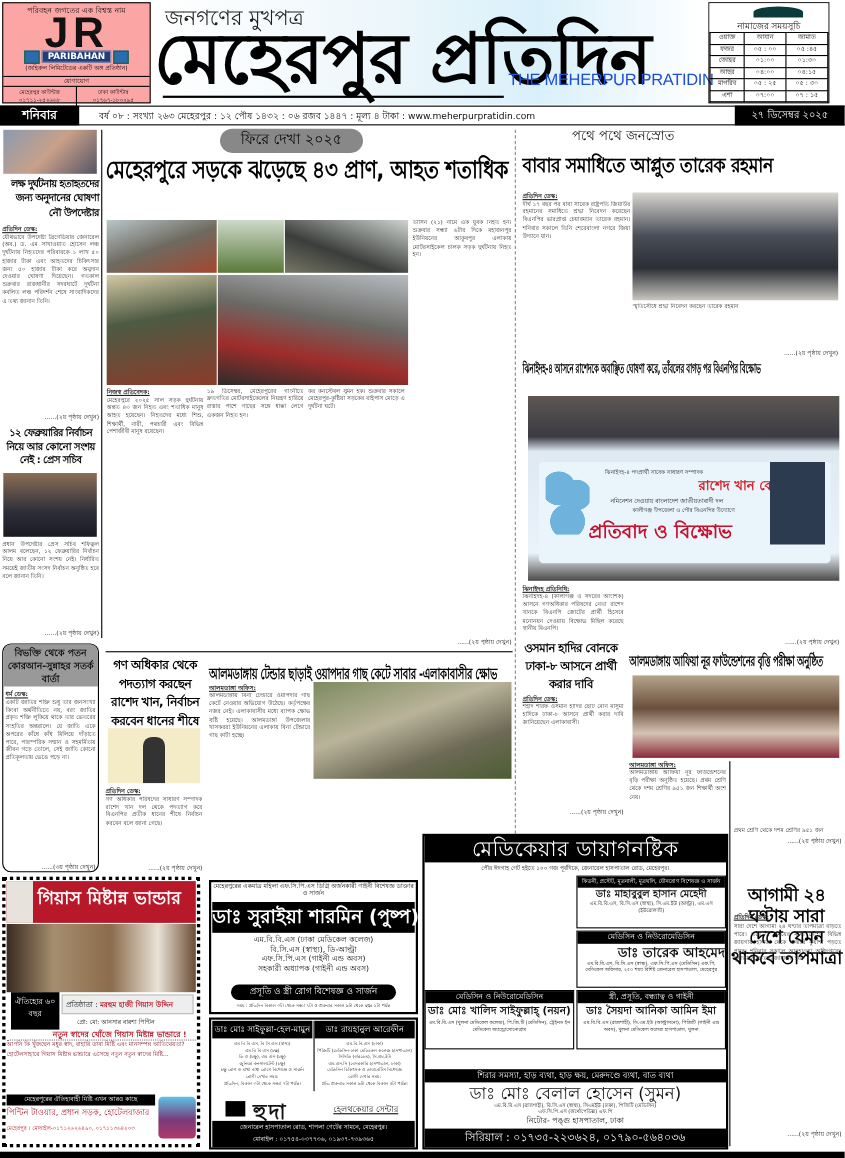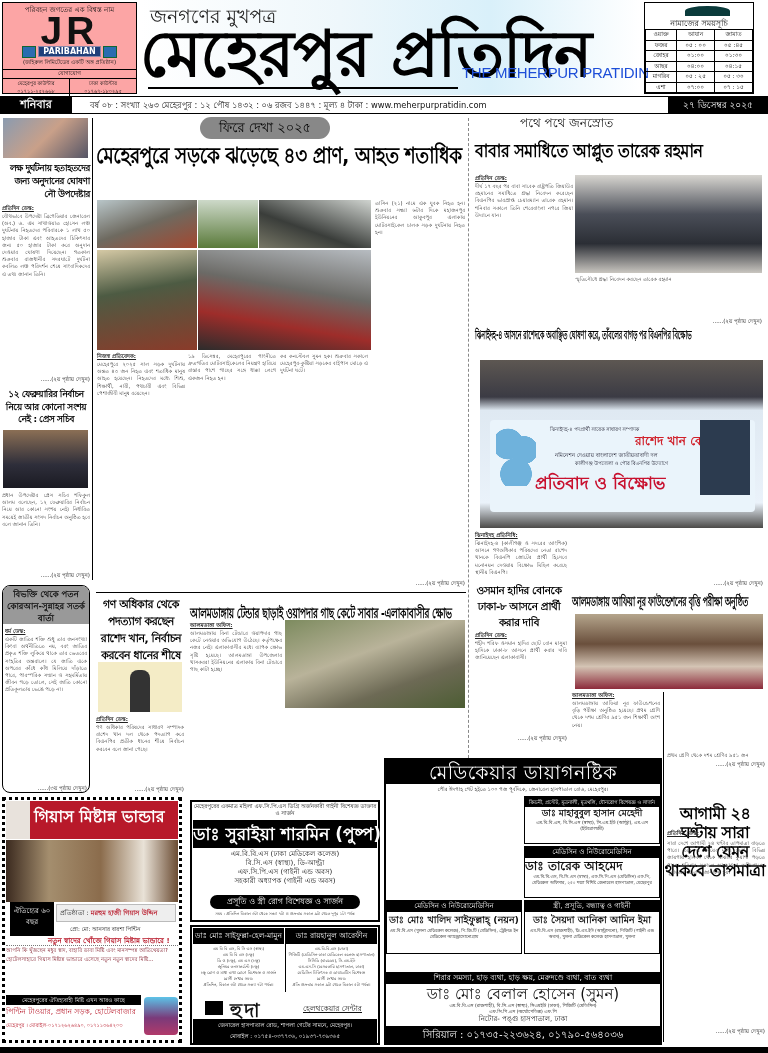--- a/index.html
+++ b/index.html
@@ -267,21 +267,21 @@
 <div class="abs" style="left:386px;top:796px;width:274px;height:160px">
 
   <div style="position:absolute;left:138px;top:0;width:136px;height:48px;border:1px solid #000">
     <div class="ad-black" style="font-size:5px;height:10px;line-height:10px;text-align:center;white-space:nowrap;overflow:hidden">কিডনী, প্রস্টেট, মূত্রনালী, মূত্রথলি, যৌনরোগ বিশেষজ্ঞ ও সার্জন</div>
     <div style="font-size:9px;font-weight:bold;text-align:center;white-space:nowrap;line-height:13px">ডাঃ মাহাবুবুল হাসান মেহেদী</div>
     <div style="font-size:4.5px;text-align:center;line-height:6px;padding:0 2px">এম.বি.বি.এস, বি.সি.এস (স্বাস্থ্য), সি.এম.ইউ (আল্ট্রা), এম.এস (ইউরোলজী)</div>
   </div>
 
   <div style="position:absolute;left:138px;top:50px;width:136px;height:52px;border:1px solid #000">
     <div class="ad-black" style="font-size:7px;height:11px;line-height:11px;text-align:center;white-space:nowrap">মেডিসিন ও নিউরোমেডিসিন</div>
-    <div style="font-size:12px;font-weight:bold;text-align:left;white-space:nowrap;line-height:16px">ডাঃ তারেক আহমেদ</div>
+    <div style="font-size:12px;font-weight:bold;text-align:right;white-space:nowrap;line-height:16px">ডাঃ তারেক আহমেদ</div>
     <div style="font-size:4.3px;text-align:center;line-height:6px;padding:0 2px">এম.বি.বি.এস, বি.সি.এস (স্বাস্থ্য), এফ.সি.পি.এস (মেডিসিন) এফ.পি, মেডিকেল অফিসার, ২৫০ শয্যা বিশিষ্ট জেনারেল হাসপাতাল, মেহেরপুর</div>
   </div>
 
   <div style="position:absolute;left:0;top:104px;width:136px;height:54px;border:1px solid #000">
     <div class="ad-black" style="font-size:7px;height:11px;line-height:11px;text-align:center;white-space:nowrap">মেডিসিন ও নিউরোমেডিসিন</div>
     <div style="font-size:9.5px;font-weight:bold;text-align:center;white-space:nowrap;line-height:16px">ডাঃ মোঃ খালিদ সাইফুল্লাহ্ (নয়ন)</div>
     <div style="font-size:4.3px;text-align:center;line-height:6px;padding:0 2px">এম.বি.বি.এস (খুলনা মেডিকেল কলেজ), পি.জি.টি (মেডিসিন), ট্রেইনড ইন মেডিকেল অ্যান্ড্রোসোনোগ্রাম</div>
   </div>
   <div style="position:absolute;left:138px;top:104px;width:136px;height:54px;border:1px solid #000">
     <div class="ad-black" style="font-size:7px;height:11px;line-height:11px;text-align:center;white-space:nowrap">স্ত্রী, প্রসূতি, বন্ধ্যাত্ব ও গাইনী</div>

